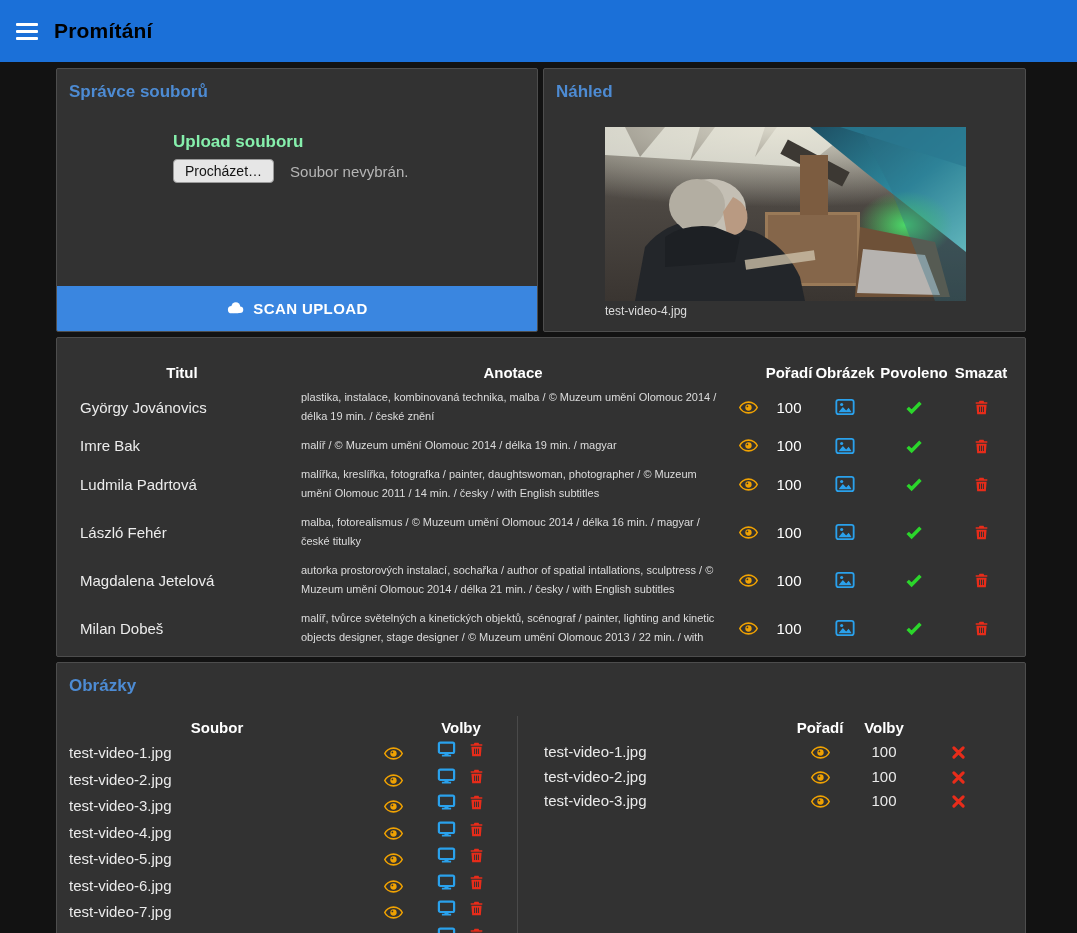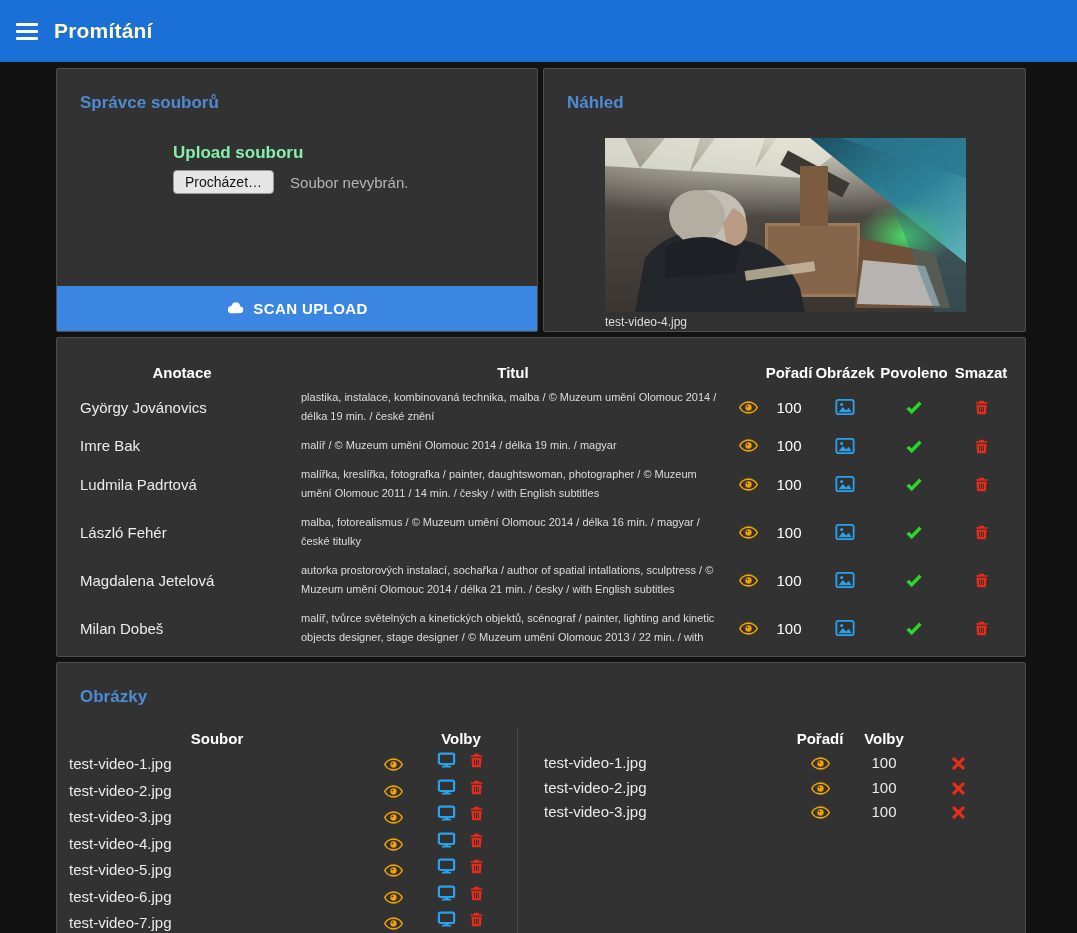--- a/index.html
+++ b/index.html
@@ -15,26 +15,26 @@
     --page-bg:#121212;
   }
   *{box-sizing:border-box}
   html,body{width:1077px;height:933px;margin:0;padding:0;overflow:hidden;}
   body{background:var(--page-bg);font-family:"Liberation Sans","DejaVu Sans",sans-serif;}
 
   
   .app-header{height:62px;background:var(--header-blue);display:flex;align-items:center;padding:0 16px;}
   .hamburger{width:22px;display:flex;flex-direction:column;gap:4px;cursor:pointer;margin-right:16px;}
   .hamburger span{display:block;height:3px;background:#fff;border-radius:1px;}
-  .app-title{color:#fef9c3;font-size:21px;font-weight:700;margin:0;letter-spacing:.2px;}
+  .app-title{color:#000000;font-size:21px;font-weight:700;margin:0;letter-spacing:.2px;}
 
   
   .main{padding:6px 55px 0 56px;display:grid;grid-template-columns:482px 483px;gap:5px;align-items:start;}
   .panel{background:var(--panel-bg);border:1px solid var(--panel-border);border-radius:2px;position:relative;overflow:hidden;}
-  .panel h2{color:var(--heading-blue);font-size:17px;font-weight:700;margin:11px;padding:13px 12px 0 12px;}
+  .panel h2{color:var(--heading-blue);font-size:17px;font-weight:700;margin:0;padding:13px 12px 0 12px;}
 
   
   .panel-upload{height:264px;}
   .upload-group{margin:30px 0 0 116px;}
   .upload-label{color:#86efac;font-weight:700;font-size:17px;margin-bottom:7px;}
   .file-input-row{display:flex;align-items:center;}
   .browse-btn{background:#e6e6e6;color:#141414;font-size:14px;padding:3px 11px;border:1px solid #9a9a9a;border-radius:4px;cursor:pointer;white-space:nowrap;}
   .no-file{color:#b5b5b5;font-size:15px;margin-left:16px;}
   .scan-btn{position:absolute;left:0;right:0;bottom:0;height:45px;width:100%;background:var(--button-blue);border:none;color:#fff;font-family:inherit;font-size:15px;font-weight:700;letter-spacing:.4px;display:flex;align-items:center;justify-content:center;gap:8px;cursor:pointer;}
   .scan-btn svg{width:19px;height:19px;}
@@ -192,22 +192,22 @@
         <path d="M128,70 Q145,78 142,95 Q138,110 122,108 L118,85 Z" fill="#b99a82"></path>
         <path d="M60,110 Q80,96 110,100 L135,110 L130,135 L60,140 Z" fill="#1d2024"></path>
         <rect x="140" y="128" width="70" height="10" transform="rotate(-8 175 133)" fill="#cabfa8" opacity="0.8"></rect>
       </svg>
       <div class="preview-caption">test-video-4.jpg</div>
     </div>
   </section>
 
   <section class="panel panel-videos">
     <div class="v-grid v-head">
+      <div>Titul</div>
       <div>Anotace</div>
-      <div>Titul</div>
       <div></div>
       <div>Pořadí</div>
       <div>Obrázek</div>
       <div>Povoleno</div>
       <div>Smazat</div>
     </div>
     <div>
 
         <div class="v-grid v-row">
           <div class="v-title">György Jovánovics</div>

